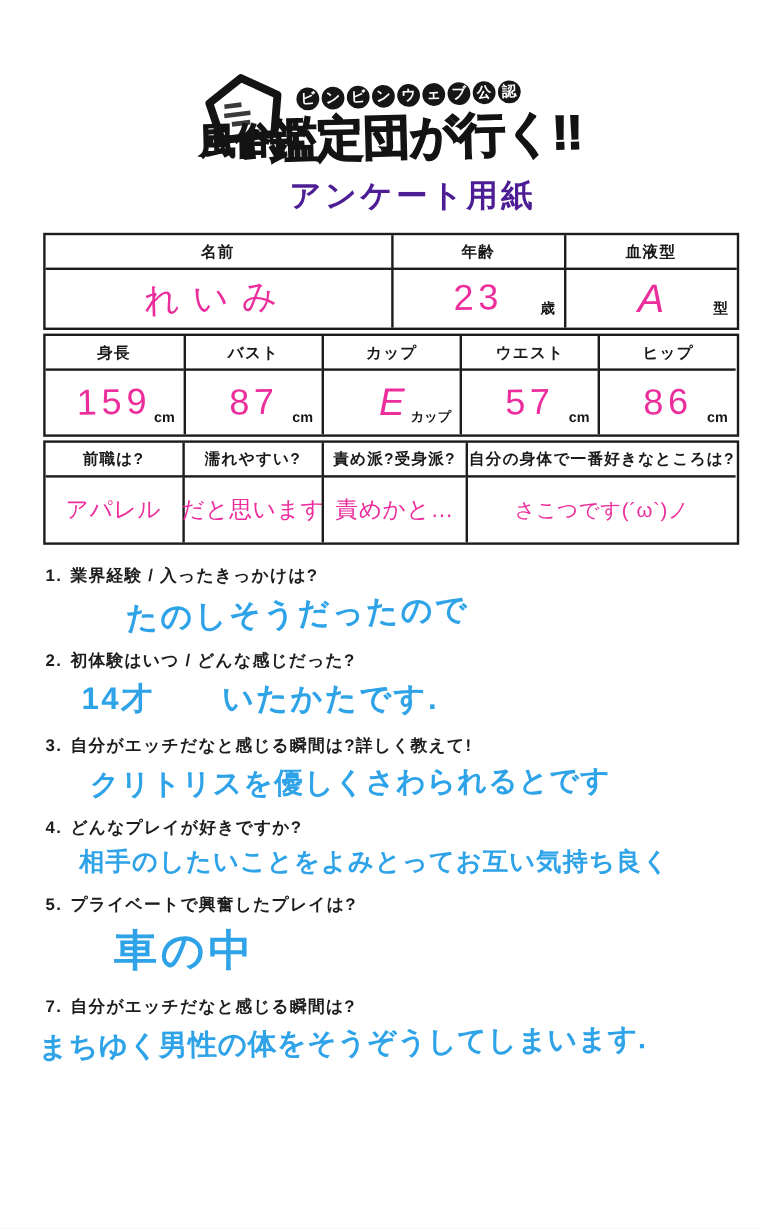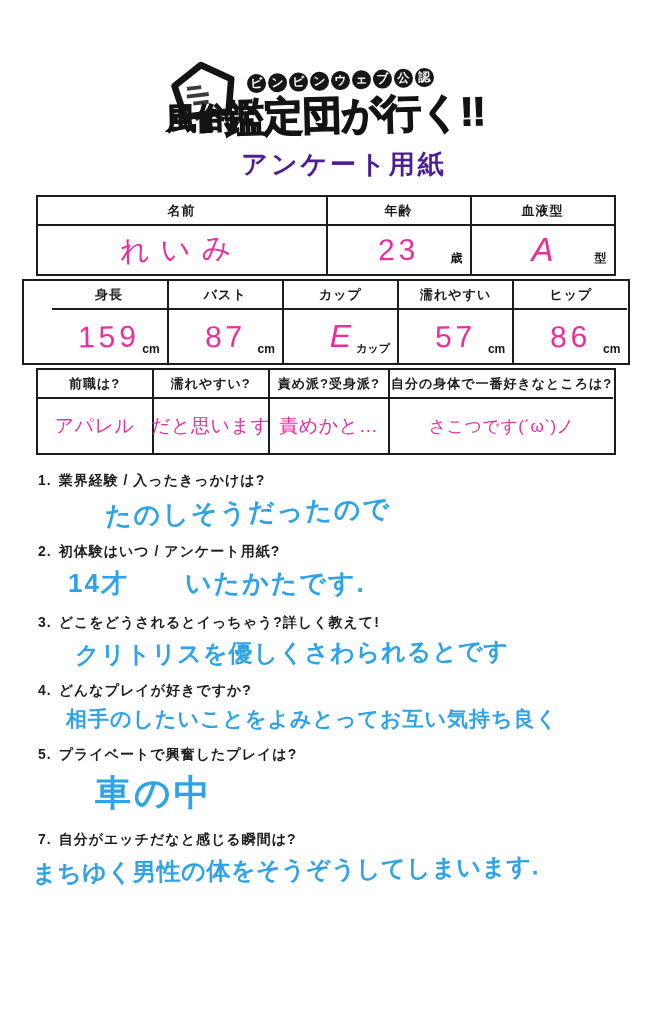--- a/index.html
+++ b/index.html
@@ -46,21 +46,21 @@
   }
 
   
   .ptable{
     width:576px;margin:0 auto;
     border:2px solid #1c1c1c;
     display:grid;
     background:#fff;
   }
   .ptable.t1{margin-top:13px;grid-template-columns:50% 25% 25%;}
-  .ptable.t2{margin-top:3px;grid-template-columns:repeat(5,20%);padding-left:28px;}
+  .ptable.t2{margin-top:3px;grid-template-columns:repeat(5,20%);}
   .ptable.t3{margin-top:3px;grid-template-columns:19.8% 20.2% 20.8% 39.2%;}
   .th{
     border-bottom:2px solid #1c1c1c;
     font-size:13px;font-weight:bold;text-align:center;
     padding:5px 0 4px;
     letter-spacing:1px;
   }
   .bl{border-left:2px solid #1c1c1c;}
   .td{position:relative;}
   .t1 .td{height:48px;}
@@ -151,21 +151,21 @@
           <span class="hw blood-val">A</span>
         </span>
       <span class="unit">型</span>
     </div>
   </div>
 
   <div class="ptable t2">
     <div class="th">身長</div>
     <div class="th bl">バスト</div>
     <div class="th bl">カップ</div>
-    <div class="th bl">濡れやすい</div>
+    <div class="th bl">ウエスト</div>
     <div class="th bl">ヒップ</div>
 
     <div class="td">
       <span class="val">
           <span class="hw num-val">159</span>
         </span>
       <span class="unit">cm</span>
     </div>
     <div class="td bl">
       <span class="val">
@@ -222,26 +222,26 @@
   </div>
 
   <div class="questions">
 
     <div class="qa qa-1">
       <div class="q-line"><span class="q-num">1.</span><span>業界経験 / 入ったきっかけは?</span></div>
       <span class="answer">たのしそうだったので</span>
     </div>
 
     <div class="qa qa-2">
-      <div class="q-line"><span class="q-num">2.</span><span>初体験はいつ / アンケート用紙?</span></div>
+      <div class="q-line"><span class="q-num">2.</span><span>初体験はいつ / どんな感じだった?</span></div>
       <span class="answer">14才　　いたかたです.</span>
     </div>
 
     <div class="qa qa-3">
-      <div class="q-line"><span class="q-num">3.</span><span>どこをどうされるとイっちゃう?詳しく教えて!</span></div>
+      <div class="q-line"><span class="q-num">3.</span><span>自分がエッチだなと感じる瞬間は?詳しく教えて!</span></div>
       <span class="answer">クリトリスを優しくさわられるとです</span>
     </div>
 
     <div class="qa qa-4">
       <div class="q-line"><span class="q-num">4.</span><span>どんなプレイが好きですか?</span></div>
       <span class="answer">相手のしたいことをよみとってお互い気持ち良く</span>
     </div>
 
     <div class="qa qa-5">
       <div class="q-line"><span class="q-num">5.</span><span>プライベートで興奮したプレイは?</span></div>

